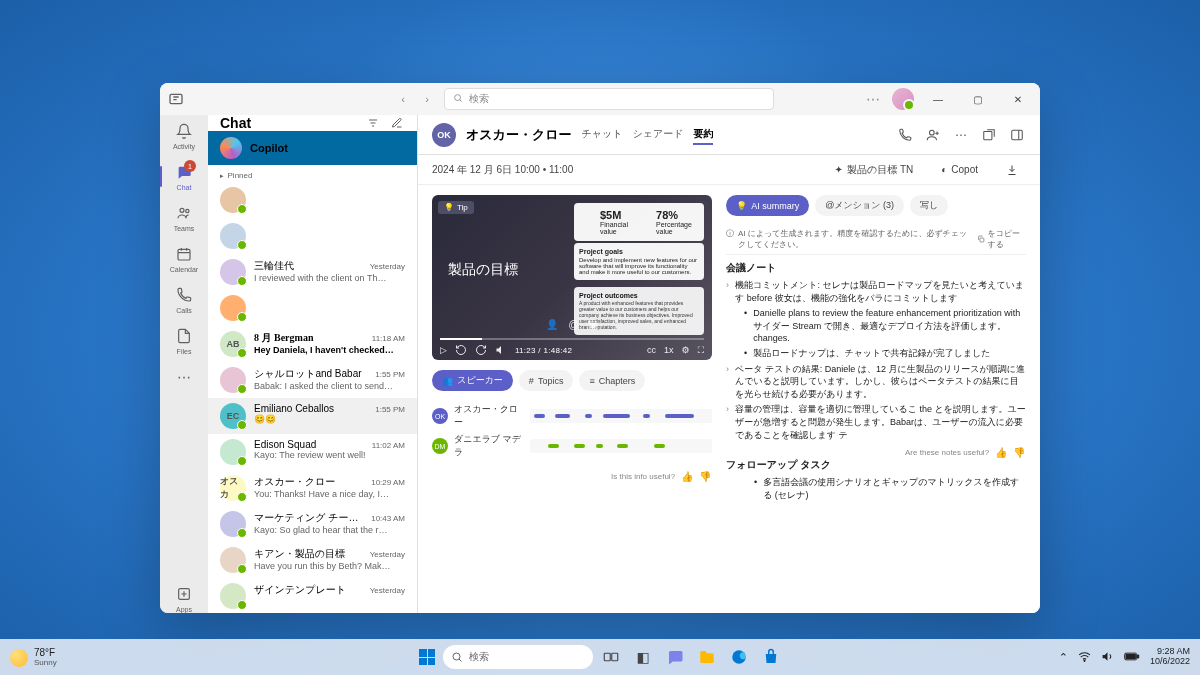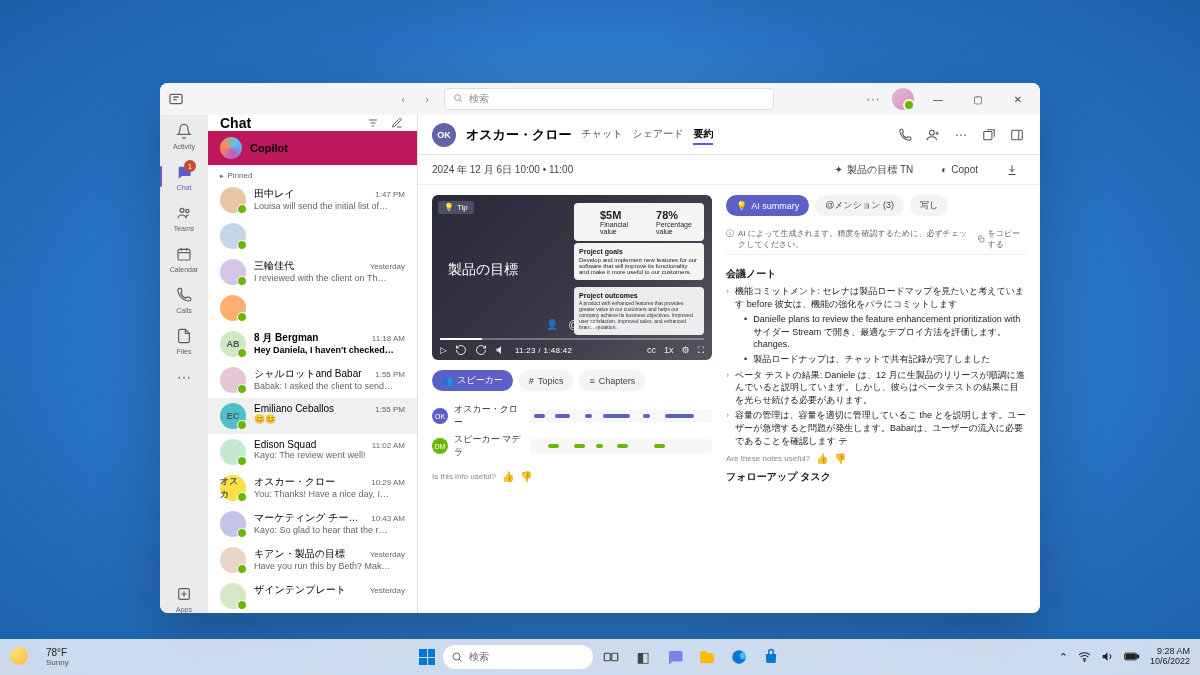--- a/index.html
+++ b/index.html
@@ -32,30 +32,30 @@
 .rail-ico { width: 20px; height: 20px; display: flex; align-items: center; justify-content: center; font-size: 14px; position: relative; }
 .rail-badge { position: absolute; top: -2px; right: -2px; width: 12px; height: 12px; border-radius: 50%; background: #cc4a31; color: #fff; font-size: 7px; display: flex; align-items: center; justify-content: center; }
 .rail-spacer { flex: 1; }
 
 
 .chatlist { width: 210px; background: #fff; border-right: 1px solid #e0e0e0; display: flex; flex-direction: column; overflow: hidden; }
 .cl-head { height: 40px; display: flex; align-items: center; padding: 0 12px; gap: 8px; }
 .cl-title { font-size: 14px; font-weight: 700; flex: 1; }
 .cl-ico { width: 16px; height: 16px; color: #616161; font-size: 12px; display: flex; align-items: center; justify-content: center; cursor: pointer; }
 
-.copilot-row { display: flex; align-items: center; gap: 8px; padding: 6px 12px; background: #be185d; cursor: pointer; }
+.copilot-row { display: flex; align-items: center; gap: 8px; padding: 6px 12px; background: #0369a1; cursor: pointer; }
 .copilot-logo { width: 22px; height: 22px; border-radius: 50%; background: conic-gradient(from 45deg, #4ec8f0, #b85cc8, #ff8a50, #4ec8f0); }
 .copilot-txt { font-size: 11px; font-weight: 600; }
 
 .cl-section { font-size: 8px; color: #666; padding: 6px 12px 2px; display: flex; align-items: center; gap: 4px; }
 .cl-section::before { content: "▸"; font-size: 7px; }
 
 .chat-item { display: flex; gap: 8px; padding: 5px 12px; cursor: pointer; position: relative; }
 .chat-item.selected { background: #f0f0f0; }
-.chat-item.bold .ci-name { font-weight: 700; }
+.chat-item.bold .ci-name { font-weight: 700; font-family: Liberation Serif, serif; }
 .chat-item.bold .ci-sub { font-weight: 700; color: #000; }
 .ci-avatar { width: 26px; height: 26px; border-radius: 50%; flex-shrink: 0; position: relative; display: flex; align-items: center; justify-content: center; font-size: 9px; font-weight: 600; color: #555; }
 .ci-avatar.presence::after { content: ""; position: absolute; bottom: -1px; right: -1px; width: 8px; height: 8px; border-radius: 50%; background: #6bb700; border: 1.5px solid #fff; }
 .ci-body { flex: 1; min-width: 0; }
 .ci-top { display: flex; align-items: baseline; gap: 4px; }
 .ci-name { font-size: 10px; flex: 1; white-space: nowrap; overflow: hidden; text-overflow: ellipsis; }
 .ci-time { font-size: 8px; color: #666; }
 .ci-sub { font-size: 9px; color: #666; white-space: nowrap; overflow: hidden; text-overflow: ellipsis; }
 
 
@@ -99,42 +99,42 @@
 .spk-tabs { display: flex; gap: 6px; }
 .spk-tab { padding: 4px 10px; border-radius: 12px; font-size: 9px; display: flex; align-items: center; gap: 4px; cursor: pointer; background: #f3f3f3; color: #444; }
 .spk-tab.active { background: #5b5fc7; color: #fff; }
 
 .speaker-row { display: flex; align-items: center; gap: 6px; padding: 2px 0; }
 .sr-avatar { width: 16px; height: 16px; border-radius: 50%; background: #6264a7; color: #fff; font-size: 7px; display: flex; align-items: center; justify-content: center; }
 .sr-name { font-size: 9px; color: #333; flex-shrink: 0; width: 70px; }
 .sr-timeline { flex: 1; height: 14px; position: relative; background: #f7f7f7; border-radius: 2px; }
 .sr-seg { position: absolute; top: 5px; height: 4px; border-radius: 2px; }
 
-.useful { font-size: 8px; color: #888; display: flex; align-items: center; gap: 6px; }
+.useful { font-size: 8px; color: #888; display: flex; align-items: center; gap: 6px; justify-content: flex-end; }
 .useful-ico { cursor: pointer; font-size: 10px; }
 
 
 .ai-tabs { display: flex; gap: 6px; margin-bottom: 8px; }
 .ai-tab { padding: 4px 10px; border-radius: 12px; font-size: 9px; background: #f3f3f3; color: #444; cursor: pointer; display: flex; align-items: center; gap: 4px; }
 .ai-tab.active { background: #5b5fc7; color: #fff; }
 .ai-disclaimer { font-size: 8px; color: #666; display: flex; gap: 4px; padding: 4px 0; border-bottom: 1px solid #eee; margin-bottom: 6px; }
 .ai-copy { margin-left: auto; display: flex; align-items: center; gap: 3px; cursor: pointer; }
 
 .ai-body { font-size: 9px; color: #222; overflow-y: auto; flex: 1; }
-.ai-h { font-size: 10px; font-weight: 700; margin: 6px 0 4px; }
+.ai-h { font-size: 10px; font-weight: 700; margin: 0 0 4px; }
 .ai-item { display: flex; gap: 6px; margin: 3px 0; line-height: 1.4; }
 .ai-item .chev { color: #888; font-size: 9px; flex-shrink: 0; }
 .ai-sub { margin-left: 18px; margin-top: 3px; }
 .ai-sub-item { display: flex; gap: 6px; margin: 2px 0; line-height: 1.4; }
 .ai-sub-item::before { content: "•"; }
 .ai-followup-item { margin-left: 14px; }
 
 
 .taskbar { position: absolute; bottom: 0; left: 0; right: 0; height: 36px; background: rgba(235,240,248,0.85); backdrop-filter: blur(20px); display: flex; align-items: center; padding: 0 10px; gap: 8px; }
-.tb-weather { display: flex; align-items: flex-start; gap: 18px; font-size: 10px; color: #222; }
+.tb-weather { display: flex; align-items: flex-end; gap: 6px; font-size: 10px; color: #222; }
 .tb-weather-ico { width: 18px; height: 18px; background: radial-gradient(circle at 30% 30%, #ffe07a, #ffbb33); border-radius: 50%; }
 .tb-center { position: absolute; left: 50%; transform: translateX(-50%); display: flex; align-items: center; gap: 4px; }
 .tb-start { width: 24px; height: 24px; display: flex; align-items: center; justify-content: center; }
 .start-logo { width: 16px; height: 16px; display: grid; grid-template-columns: 1fr 1fr; grid-template-rows: 1fr 1fr; gap: 1px; }
 .start-logo div { background: #0078d4; }
 .tb-search { width: 150px; height: 24px; background: #fff; border-radius: 12px; display: flex; align-items: center; gap: 6px; padding: 0 8px; font-size: 10px; color: #666; }
 .tb-appico { width: 28px; height: 28px; border-radius: 4px; display: flex; align-items: center; justify-content: center; font-size: 14px; cursor: pointer; }
 .tb-tray { margin-left: auto; display: flex; align-items: center; gap: 10px; font-size: 9px; color: #222; }
 .tray-ico { font-size: 11px; }
 .tb-datetime { text-align: right; line-height: 1.1; }
@@ -268,27 +268,20 @@
         </div>
       </div>
       <div class="copilot-row">
         <div class="copilot-logo"></div>
         <div class="copilot-txt">Copilot</div>
       </div>
       <div class="cl-section">Pinned</div>
       <div id="pinned-list">
           <div class="chat-item">
       <div class="ci-avatar presence" style="background:#e8c5a5"></div>
-      <div class="ci-body">
-        <div class="ci-top">
-                <span class="ci-name">田中レイ</span>
-                <span class="ci-time">1:47 PM</span>
-              </div>
-        <div class="ci-sub">Louisa will send the initial list of…</div>
-      </div>
           </div>
           <div class="chat-item">
       <div class="ci-avatar presence" style="background:#c5d5e8"></div>
           </div>
           <div class="chat-item">
       <div class="ci-avatar presence" style="background:#d5c5e8"></div>
       <div class="ci-body">
         <div class="ci-top">
                 <span class="ci-name">三輪佳代</span>
                 <span class="ci-time">Yesterday</span>
@@ -335,21 +328,21 @@
       <div class="ci-avatar presence" style="background:#c5e8d0"></div>
       <div class="ci-body">
         <div class="ci-top">
                 <span class="ci-name">Edison Squad</span>
                 <span class="ci-time">11:02 AM</span>
               </div>
         <div class="ci-sub">Kayo: The review went well!</div>
       </div>
           </div>
           <div class="chat-item">
-      <div class="ci-avatar presence" style="background:#fde047">オスカ</div>
+      <div class="ci-avatar presence" style="background:#fef9c3">オスカ</div>
       <div class="ci-body">
         <div class="ci-top">
                 <span class="ci-name">オスカー・クロー</span>
                 <span class="ci-time">10:29 AM</span>
               </div>
         <div class="ci-sub">You: Thanks! Have a nice day, I…</div>
       </div>
           </div>
           <div class="chat-item">
       <div class="ci-avatar presence" style="background:#c5c5e8"></div>
@@ -520,21 +513,21 @@
                   <div class="sr-seg" style="left:2%;width:6%;background:#5b5fc7"></div>
                   <div class="sr-seg" style="left:14%;width:8%;background:#5b5fc7"></div>
                   <div class="sr-seg" style="left:30%;width:4%;background:#5b5fc7"></div>
                   <div class="sr-seg" style="left:40%;width:15%;background:#5b5fc7"></div>
                   <div class="sr-seg" style="left:62%;width:4%;background:#5b5fc7"></div>
                   <div class="sr-seg" style="left:74%;width:16%;background:#5b5fc7"></div>
                 </div>
               </div>
               <div class="speaker-row">
     <div class="sr-avatar" style="background:#6bb700">DM</div>
-    <div class="sr-name">スピーカー マデラ</div>
+    <div class="sr-name">ダニエラブ マデラ</div>
     <div class="sr-timeline">
                   <div class="sr-seg" style="left:10%;width:6%;background:#6bb700"></div>
                   <div class="sr-seg" style="left:24%;width:6%;background:#6bb700"></div>
                   <div class="sr-seg" style="left:36%;width:4%;background:#6bb700"></div>
                   <div class="sr-seg" style="left:48%;width:6%;background:#6bb700"></div>
                   <div class="sr-seg" style="left:68%;width:6%;background:#6bb700"></div>
                 </div>
               </div>
             </div>
 
@@ -592,20 +585,25 @@
                   <span class="chev">›</span>
                   <span>容量の管理は、容量を適切に管理しているこ the とを説明します。ユーザーが急増すると問題が発生します。Babarは、ユーザーの流入に必要であることを確認します テ</span>
                 </div>
               </div>
             <div class="useful" style="margin-top:6px;">
               <span>Are these notes useful?</span>
               <span class="useful-ico">👍</span>
               <span class="useful-ico">👎</span>
             </div>
             <div class="ai-h">フォローアップ タスク</div>
+            <div class="ai-sub" style="margin-left:28px;">
+              <div class="ai-sub-item">
+                  <span>多言語会議の使用シナリオとギャップのマトリックスを作成する (セレナ)</span>
+                </div>
+            </div>
           </div>
         </div>
       </div>
     </div>
   </div>
 </div>
 
 <div class="taskbar">
   <div class="tb-weather">
     <div class="tb-weather-ico"></div>

